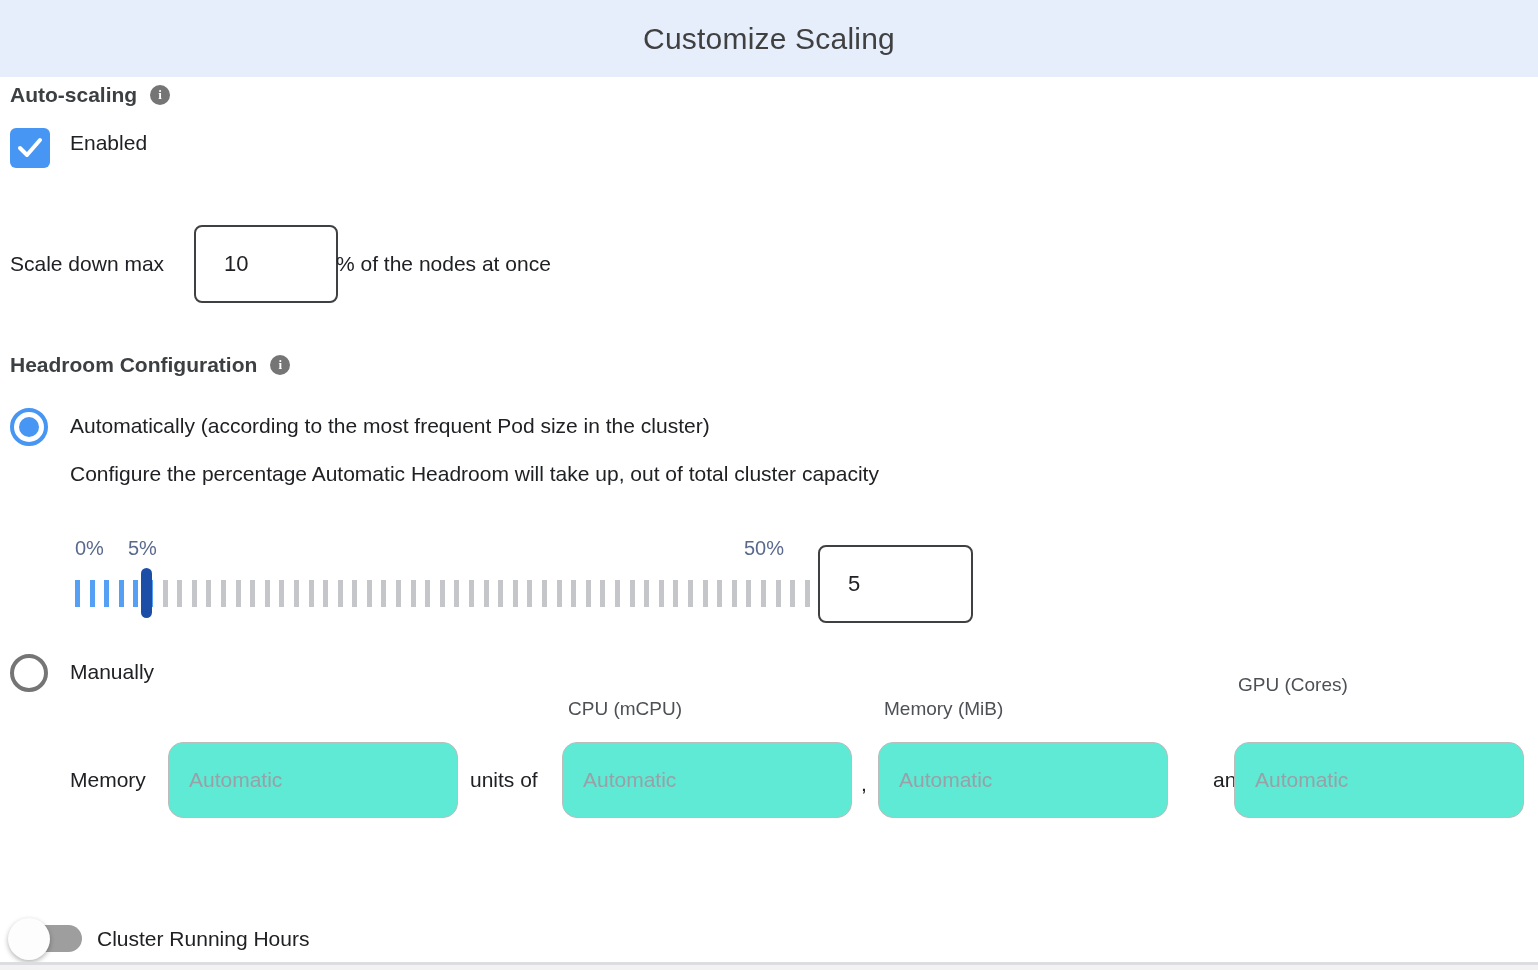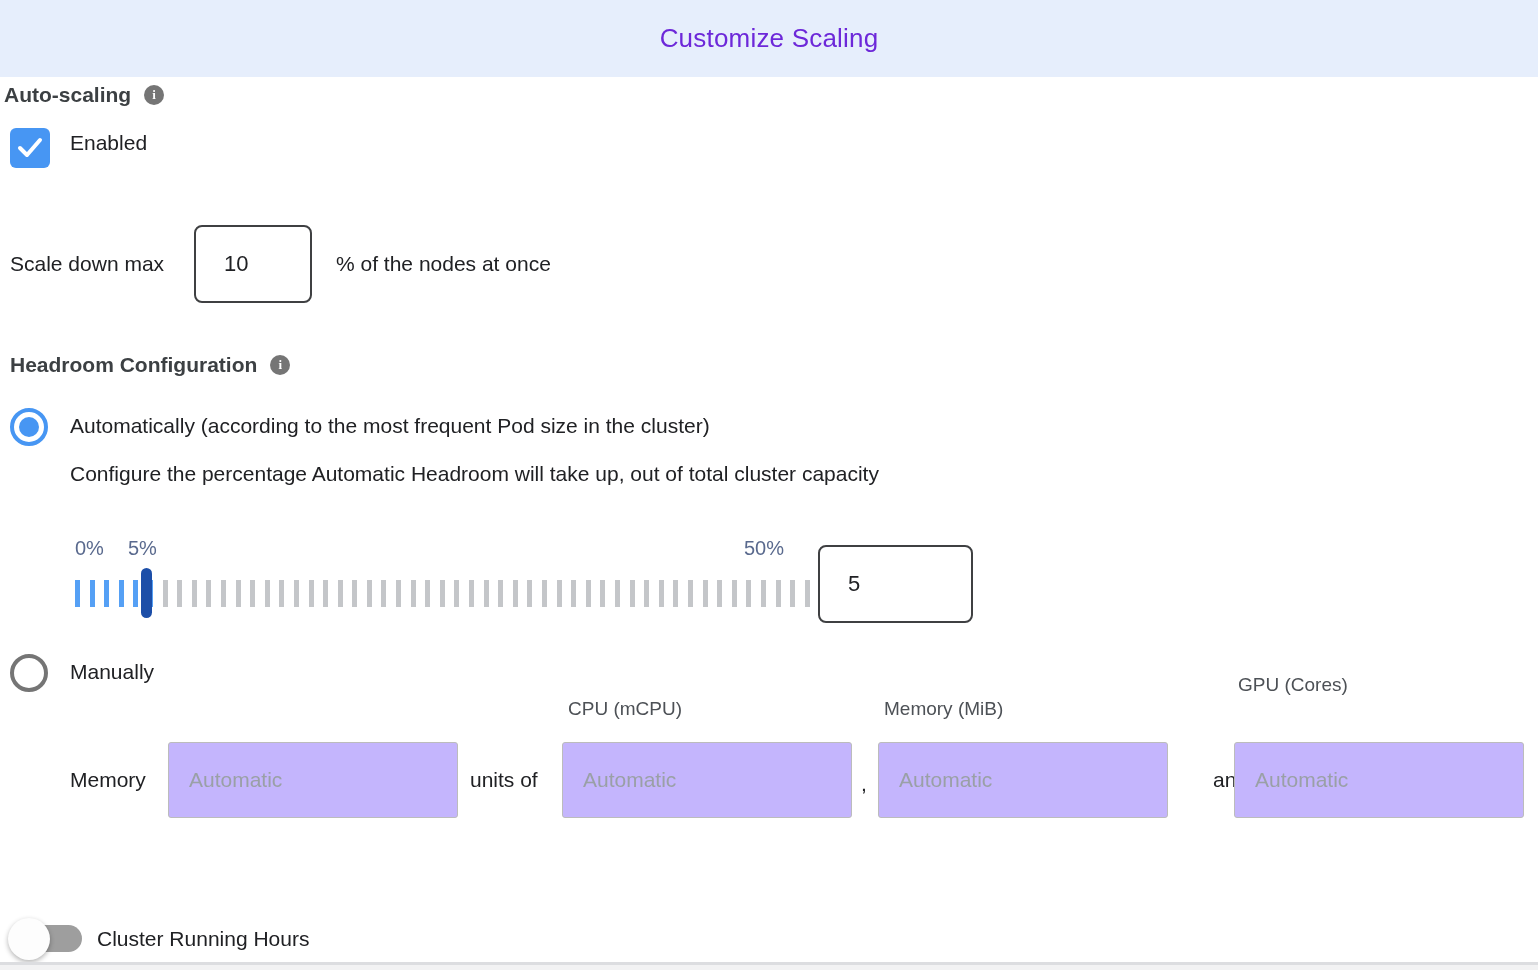--- a/index.html
+++ b/index.html
@@ -11,21 +11,21 @@
     position:relative; overflow:hidden;
   }
   .abs { position:absolute; }
 
   
   .header {
     left:0; top:0; width:1538px; height:77px;
     background:#e6eefc;
     display:flex; align-items:center; justify-content:center;
   }
-  .header-title { font-size:26px; color:#6d28d9; letter-spacing:0.2px; }
+  .header-title { font-size:30px; color:#404040; letter-spacing:0.2px; }
 
   
   .section-label {
     font-size:21px; font-weight:bold; color:#3c4043;
     display:flex; align-items:center; gap:13px;
   }
   .info-icon {
     width:20px; height:20px; border-radius:50%;
     background:#757575; color:#ffffff;
     display:inline-flex; align-items:center; justify-content:center;
@@ -73,22 +73,22 @@
   .tick.active { background:#55a0f5; }
   .slider-handle {
     position:absolute; width:11px; height:50px;
     top:50%; transform:translateY(-50%);
     background:#1c4ea8; border-radius:6px; cursor:grab; z-index:2;
   }
 
   
   .col-header { font-size:19px; color:#4d5156; }
   .auto-input {
-    border:1px solid #bcbcbc; border-radius:3px;
-    background:#c4b5fd; font-size:21px; color:#202124;
+    border:1px solid #bcbcbc; border-radius:15px;
+    background:#5eead4; font-size:21px; color:#202124;
     padding-left:20px; outline:none;
     font-family:"Liberation Sans","DejaVu Sans",sans-serif;
   }
   .auto-input::placeholder { color:#9aa0a6; opacity:1; }
 
   
   .toggle { width:72px; height:27px; border-radius:14px; background:#9e9e9e; cursor:pointer; position:relative; }
   .toggle-knob {
     position:absolute; left:-2px; top:50%; transform:translateY(-50%);
     width:42px; height:42px; border-radius:50%; background:#fdfdfd;
@@ -98,34 +98,34 @@
   .bottom-divider { left:0; top:962px; width:1538px; height:3px; background:#dcdde0; }
   .bottom-strip { left:0; top:965px; width:1538px; height:5px; background:#f2f2f3; }
 </style>
 </head>
 <body>
 
 <div class="abs header">
   <div class="header-title">Customize Scaling</div>
 </div>
 
-<div class="abs section-label" style="left:4px; top:83px;">
+<div class="abs section-label" style="left:10px; top:83px;">
   <span>Auto-scaling</span>
   <span class="info-icon"></span>
 </div>
 
 <div class="abs checkbox" style="left:10px; top:128px;">
   <svg width="26" height="22" viewBox="0 0 26 22">
     <polyline points="3,11 10,18 23,3" fill="none" stroke="#ffffff" stroke-width="4" stroke-linecap="round" stroke-linejoin="round"></polyline>
   </svg>
 </div>
 <div class="abs body-text" style="left:70px; top:131px;text-align:center;">Enabled</div>
 
 <div class="abs body-text" style="left:10px; top:252px;">Scale down max</div>
-<input class="abs value-input" style="left: 194px; top: 225px; width: 118px; height: 78px;" type="text" value="10">
+<input class="abs value-input" style="left: 194px; top: 225px; width: 144px; height: 78px;" type="text" value="10">
 <div class="abs body-text" style="left:336px; top:252px;">% of the nodes at once</div>
 
 <div class="abs section-label" style="left:10px; top:353px;align-items:center;">
   <span>Headroom Configuration</span>
   <span class="info-icon"></span>
 </div>
 
 <div class="abs radio selected" style="left:10px; top:408px;"></div>
 <div class="abs body-text" style="left:70px; top:414px;">Automatically (according to the most frequent Pod size in the cluster)</div>
 <div class="abs body-text" style="left:70px; top:462px;">Configure the percentage Automatic Headroom will take up, out of total cluster capacity</div>

